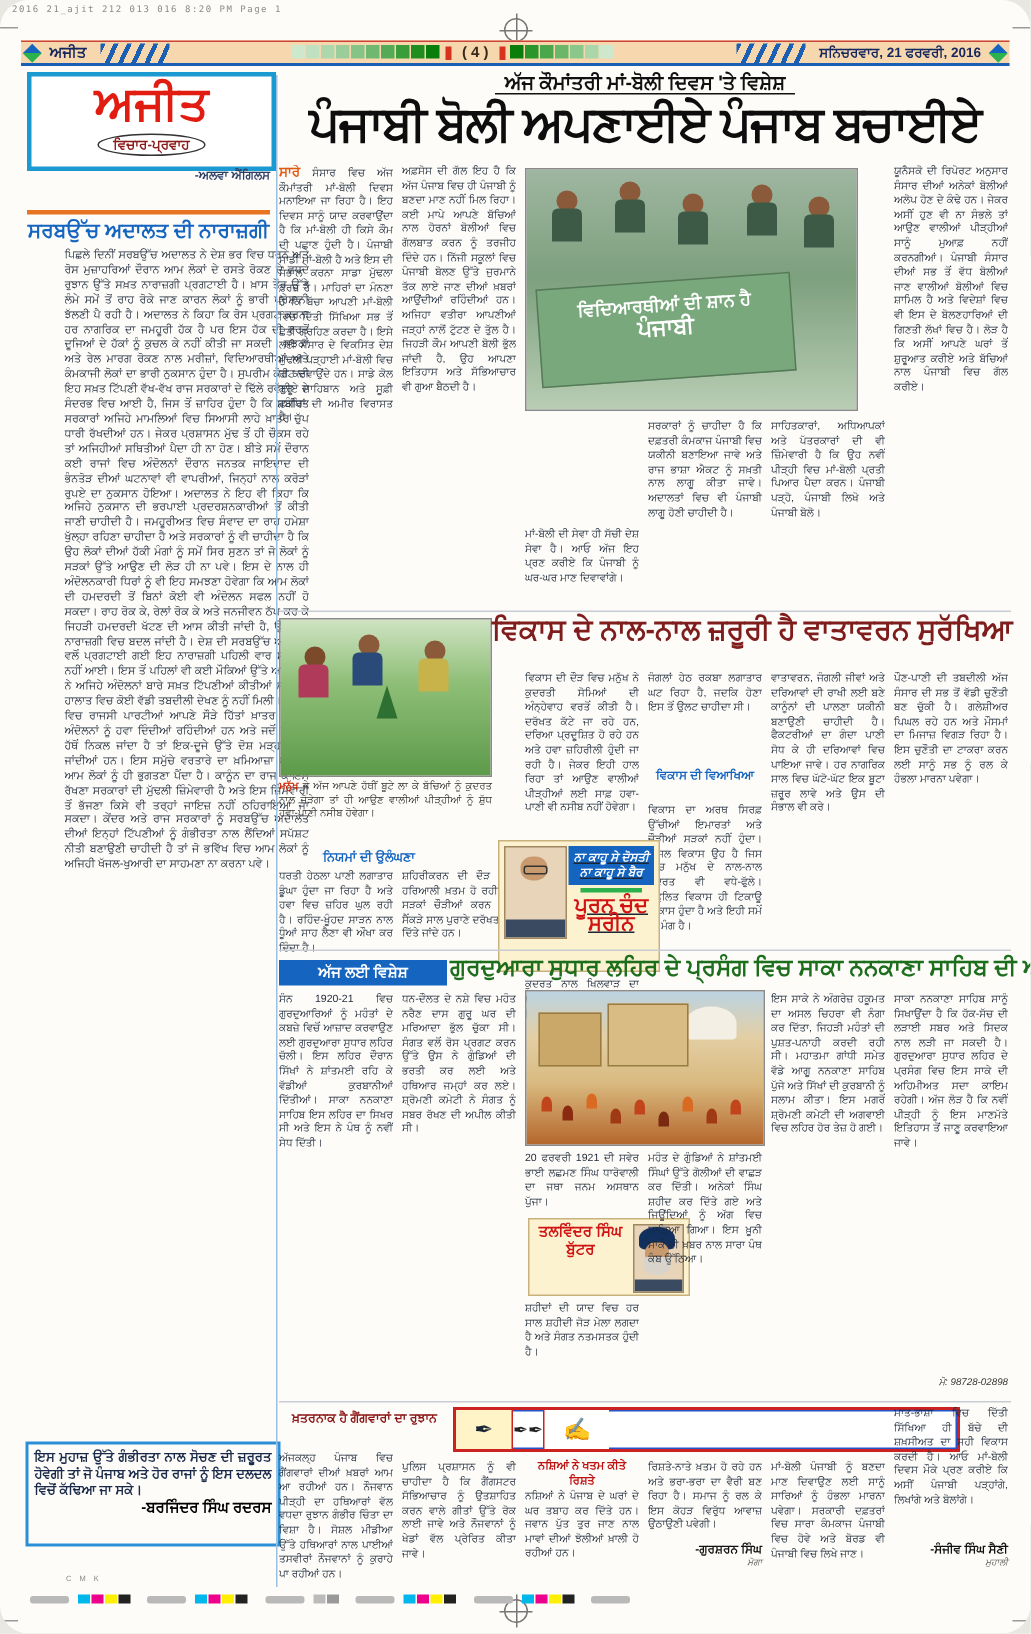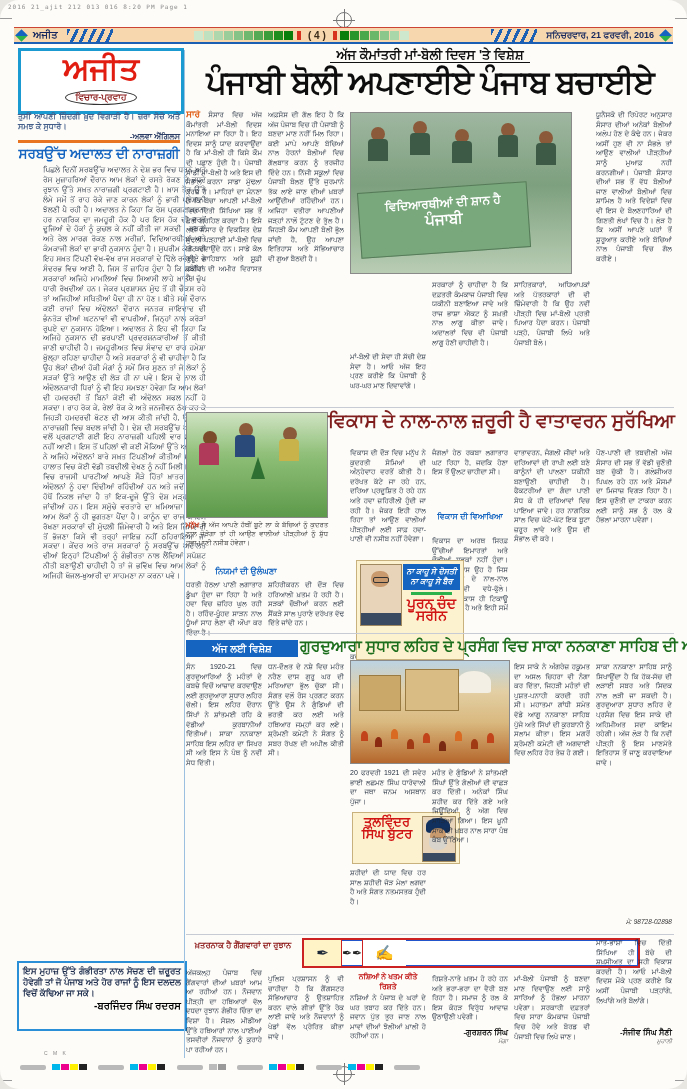--- a/index.html
+++ b/index.html
@@ -128,21 +128,20 @@
     <span class="stripes"></span>
     <span class="hdate">ਸਨਿਚਰਵਾਰ, 21 ਫਰਵਰੀ, 2016</span>
     <span class="diamond"></span>
   </div>
 
   <div class="abs mastbox">
     <div class="masttitle">ਅਜੀਤ</div>
     <div class="mastoval">ਵਿਚਾਰ-ਪ੍ਰਵਾਹ</div>
   </div>
   <div class="abs quote">
-    <span>ਤੁਸੀਂ ਆਪਣੀ ਜ਼ਿੰਦਗੀ ਖ਼ੁਦ ਵਿਗਾੜੀ ਹੈ। ਜ਼ਰਾ ਸੋਚੋ ਅਤੇ ਸਮਝ ਕੇ ਸੁਧਾਰੋ।</span>
     <span class="qattr">-ਅਲਵਾ ਐਂਗਿਲਸ</span>
   </div>
   <div class="abs orule"></div>
   <div class="abs edhead">ਸਰਬਉੱਚ ਅਦਾਲਤ ਦੀ ਨਾਰਾਜ਼ਗੀ</div>
   <div class="abs edbody">ਪਿਛਲੇ ਦਿਨੀਂ ਸਰਬਉੱਚ ਅਦਾਲਤ ਨੇ ਦੇਸ਼ ਭਰ ਵਿਚ ਧਰਨੇ ਅਤੇ ਰੋਸ ਮੁਜ਼ਾਹਰਿਆਂ ਦੌਰਾਨ ਆਮ ਲੋਕਾਂ ਦੇ ਰਸਤੇ ਰੋਕਣ ਦੇ ਵਧਦੇ ਰੁਝਾਨ ਉੱਤੇ ਸਖ਼ਤ ਨਾਰਾਜ਼ਗੀ ਪ੍ਰਗਟਾਈ ਹੈ। ਖ਼ਾਸ ਤੌਰ ਉੱਤੇ ਲੰਮੇ ਸਮੇਂ ਤੋਂ ਰਾਹ ਰੋਕੇ ਜਾਣ ਕਾਰਨ ਲੋਕਾਂ ਨੂੰ ਭਾਰੀ ਪ੍ਰੇਸ਼ਾਨੀ ਝੱਲਣੀ ਪੈ ਰਹੀ ਹੈ। ਅਦਾਲਤ ਨੇ ਕਿਹਾ ਕਿ ਰੋਸ ਪ੍ਰਗਟ ਕਰਨਾ ਹਰ ਨਾਗਰਿਕ ਦਾ ਜਮਹੂਰੀ ਹੱਕ ਹੈ ਪਰ ਇਸ ਹੱਕ ਦੀ ਵਰਤੋਂ ਦੂਜਿਆਂ ਦੇ ਹੱਕਾਂ ਨੂੰ ਕੁਚਲ ਕੇ ਨਹੀਂ ਕੀਤੀ ਜਾ ਸਕਦੀ। ਸੜਕਾਂ ਅਤੇ ਰੇਲ ਮਾਰਗ ਰੋਕਣ ਨਾਲ ਮਰੀਜ਼ਾਂ, ਵਿਦਿਆਰਥੀਆਂ ਅਤੇ ਕੰਮਕਾਜੀ ਲੋਕਾਂ ਦਾ ਭਾਰੀ ਨੁਕਸਾਨ ਹੁੰਦਾ ਹੈ। ਸੁਪਰੀਮ ਕੋਰਟ ਦੀ ਇਹ ਸਖ਼ਤ ਟਿੱਪਣੀ ਵੱਖ-ਵੱਖ ਰਾਜ ਸਰਕਾਰਾਂ ਦੇ ਢਿੱਲੇ ਰਵੱਈਏ ਦੇ ਸੰਦਰਭ ਵਿਚ ਆਈ ਹੈ, ਜਿਸ ਤੋਂ ਜ਼ਾਹਿਰ ਹੁੰਦਾ ਹੈ ਕਿ ਸਬੰਧਿਤ ਸਰਕਾਰਾਂ ਅਜਿਹੇ ਮਾਮਲਿਆਂ ਵਿਚ ਸਿਆਸੀ ਲਾਹੇ ਖ਼ਾਤਰ ਚੁੱਪ ਧਾਰੀ ਰੱਖਦੀਆਂ ਹਨ। ਜੇਕਰ ਪ੍ਰਸ਼ਾਸਨ ਮੁੱਢ ਤੋਂ ਹੀ ਚੌਕਸ ਰਹੇ ਤਾਂ ਅਜਿਹੀਆਂ ਸਥਿਤੀਆਂ ਪੈਦਾ ਹੀ ਨਾ ਹੋਣ। ਬੀਤੇ ਸਮੇਂ ਦੌਰਾਨ ਕਈ ਰਾਜਾਂ ਵਿਚ ਅੰਦੋਲਨਾਂ ਦੌਰਾਨ ਜਨਤਕ ਜਾਇਦਾਦ ਦੀ ਭੰਨਤੋੜ ਦੀਆਂ ਘਟਨਾਵਾਂ ਵੀ ਵਾਪਰੀਆਂ, ਜਿਨ੍ਹਾਂ ਨਾਲ ਕਰੋੜਾਂ ਰੁਪਏ ਦਾ ਨੁਕਸਾਨ ਹੋਇਆ। ਅਦਾਲਤ ਨੇ ਇਹ ਵੀ ਕਿਹਾ ਕਿ ਅਜਿਹੇ ਨੁਕਸਾਨ ਦੀ ਭਰਪਾਈ ਪ੍ਰਦਰਸ਼ਨਕਾਰੀਆਂ ਤੋਂ ਕੀਤੀ ਜਾਣੀ ਚਾਹੀਦੀ ਹੈ। ਜਮਹੂਰੀਅਤ ਵਿਚ ਸੰਵਾਦ ਦਾ ਰਾਹ ਹਮੇਸ਼ਾ ਖੁੱਲ੍ਹਾ ਰਹਿਣਾ ਚਾਹੀਦਾ ਹੈ ਅਤੇ ਸਰਕਾਰਾਂ ਨੂੰ ਵੀ ਚਾਹੀਦਾ ਹੈ ਕਿ ਉਹ ਲੋਕਾਂ ਦੀਆਂ ਹੱਕੀ ਮੰਗਾਂ ਨੂੰ ਸਮੇਂ ਸਿਰ ਸੁਣਨ ਤਾਂ ਜੋ ਲੋਕਾਂ ਨੂੰ ਸੜਕਾਂ ਉੱਤੇ ਆਉਣ ਦੀ ਲੋੜ ਹੀ ਨਾ ਪਵੇ। ਇਸ ਦੇ ਨਾਲ ਹੀ ਅੰਦੋਲਨਕਾਰੀ ਧਿਰਾਂ ਨੂੰ ਵੀ ਇਹ ਸਮਝਣਾ ਹੋਵੇਗਾ ਕਿ ਆਮ ਲੋਕਾਂ ਦੀ ਹਮਦਰਦੀ ਤੋਂ ਬਿਨਾਂ ਕੋਈ ਵੀ ਅੰਦੋਲਨ ਸਫਲ ਨਹੀਂ ਹੋ ਸਕਦਾ। ਰਾਹ ਰੋਕ ਕੇ, ਰੇਲਾਂ ਰੋਕ ਕੇ ਅਤੇ ਜਨਜੀਵਨ ਠੱਪ ਕਰ ਕੇ ਜਿਹੜੀ ਹਮਦਰਦੀ ਖੱਟਣ ਦੀ ਆਸ ਕੀਤੀ ਜਾਂਦੀ ਹੈ, ਉਹ ਸਗੋਂ ਨਾਰਾਜ਼ਗੀ ਵਿਚ ਬਦਲ ਜਾਂਦੀ ਹੈ। ਦੇਸ਼ ਦੀ ਸਰਬਉੱਚ ਅਦਾਲਤ ਵਲੋਂ ਪ੍ਰਗਟਾਈ ਗਈ ਇਹ ਨਾਰਾਜ਼ਗੀ ਪਹਿਲੀ ਵਾਰ ਸਾਹਮਣੇ ਨਹੀਂ ਆਈ। ਇਸ ਤੋਂ ਪਹਿਲਾਂ ਵੀ ਕਈ ਮੌਕਿਆਂ ਉੱਤੇ ਅਦਾਲਤਾਂ ਨੇ ਅਜਿਹੇ ਅੰਦੋਲਨਾਂ ਬਾਰੇ ਸਖ਼ਤ ਟਿੱਪਣੀਆਂ ਕੀਤੀਆਂ ਸਨ ਪਰ ਹਾਲਾਤ ਵਿਚ ਕੋਈ ਵੱਡੀ ਤਬਦੀਲੀ ਦੇਖਣ ਨੂੰ ਨਹੀਂ ਮਿਲੀ। ਅਸਲ ਵਿਚ ਰਾਜਸੀ ਪਾਰਟੀਆਂ ਆਪਣੇ ਸੌੜੇ ਹਿੱਤਾਂ ਖ਼ਾਤਰ ਅਜਿਹੇ ਅੰਦੋਲਨਾਂ ਨੂੰ ਹਵਾ ਦਿੰਦੀਆਂ ਰਹਿੰਦੀਆਂ ਹਨ ਅਤੇ ਜਦੋਂ ਮਾਮਲਾ ਹੱਥੋਂ ਨਿਕਲ ਜਾਂਦਾ ਹੈ ਤਾਂ ਇਕ-ਦੂਜੇ ਉੱਤੇ ਦੋਸ਼ ਮੜ੍ਹਨ ਲੱਗ ਜਾਂਦੀਆਂ ਹਨ। ਇਸ ਸਮੁੱਚੇ ਵਰਤਾਰੇ ਦਾ ਖ਼ਮਿਆਜ਼ਾ ਆਖ਼ਿਰ ਆਮ ਲੋਕਾਂ ਨੂੰ ਹੀ ਭੁਗਤਣਾ ਪੈਂਦਾ ਹੈ। ਕਾਨੂੰਨ ਦਾ ਰਾਜ ਕਾਇਮ ਰੱਖਣਾ ਸਰਕਾਰਾਂ ਦੀ ਮੁੱਢਲੀ ਜ਼ਿੰਮੇਵਾਰੀ ਹੈ ਅਤੇ ਇਸ ਜ਼ਿੰਮੇਵਾਰੀ ਤੋਂ ਭੱਜਣਾ ਕਿਸੇ ਵੀ ਤਰ੍ਹਾਂ ਜਾਇਜ਼ ਨਹੀਂ ਠਹਿਰਾਇਆ ਜਾ ਸਕਦਾ। ਕੇਂਦਰ ਅਤੇ ਰਾਜ ਸਰਕਾਰਾਂ ਨੂੰ ਸਰਬਉੱਚ ਅਦਾਲਤ ਦੀਆਂ ਇਨ੍ਹਾਂ ਟਿੱਪਣੀਆਂ ਨੂੰ ਗੰਭੀਰਤਾ ਨਾਲ ਲੈਂਦਿਆਂ ਸਪੱਸ਼ਟ ਨੀਤੀ ਬਣਾਉਣੀ ਚਾਹੀਦੀ ਹੈ ਤਾਂ ਜੋ ਭਵਿੱਖ ਵਿਚ ਆਮ ਲੋਕਾਂ ਨੂੰ ਅਜਿਹੀ ਖੱਜਲ-ਖੁਆਰੀ ਦਾ ਸਾਹਮਣਾ ਨਾ ਕਰਨਾ ਪਵੇ।</div>
   <div class="abs closebox">
     <span>ਇਸ ਮੁਹਾਜ਼ ਉੱਤੇ ਗੰਭੀਰਤਾ ਨਾਲ ਸੋਚਣ ਦੀ ਜ਼ਰੂਰਤ ਹੋਵੇਗੀ ਤਾਂ ਜੋ ਪੰਜਾਬ ਅਤੇ ਹੋਰ ਰਾਜਾਂ ਨੂੰ ਇਸ ਦਲਦਲ ਵਿਚੋਂ ਕੱਢਿਆ ਜਾ ਸਕੇ।</span>
     <span class="edsig">-ਬਰਜਿੰਦਰ ਸਿੰਘ ਰਦਰਸ</span>
   </div>
   <div class="abs vrule"></div>
@@ -194,21 +193,21 @@
   <div class="tcol" style="left:186px;top:580px;height:108px;">ਧਰਤੀ ਹੇਠਲਾ ਪਾਣੀ ਲਗਾਤਾਰ ਡੂੰਘਾ ਹੁੰਦਾ ਜਾ ਰਿਹਾ ਹੈ ਅਤੇ ਹਵਾ ਵਿਚ ਜ਼ਹਿਰ ਘੁਲ ਰਹੀ ਹੈ। ਰਹਿੰਦ-ਖੂੰਹਦ ਸਾੜਨ ਨਾਲ ਧੂੰਆਂ ਸਾਹ ਲੈਣਾ ਵੀ ਔਖਾ ਕਰ ਦਿੰਦਾ ਹੈ।</div>
   <div class="tcol" style="left:268px;top:580px;height:108px;">ਸ਼ਹਿਰੀਕਰਨ ਦੀ ਦੌੜ ਵਿਚ ਹਰਿਆਲੀ ਖ਼ਤਮ ਹੋ ਰਹੀ ਹੈ। ਸੜਕਾਂ ਚੌੜੀਆਂ ਕਰਨ ਲਈ ਸੈਂਕੜੇ ਸਾਲ ਪੁਰਾਣੇ ਦਰੱਖਤ ਵੱਢ ਦਿੱਤੇ ਜਾਂਦੇ ਹਨ।</div>
   <div class="tcol" style="left:350px;top:448px;height:110px;">ਵਿਕਾਸ ਦੀ ਦੌੜ ਵਿਚ ਮਨੁੱਖ ਨੇ ਕੁਦਰਤੀ ਸੋਮਿਆਂ ਦੀ ਅੰਨ੍ਹੇਵਾਹ ਵਰਤੋਂ ਕੀਤੀ ਹੈ। ਦਰੱਖਤ ਕੱਟੇ ਜਾ ਰਹੇ ਹਨ, ਦਰਿਆ ਪ੍ਰਦੂਸ਼ਿਤ ਹੋ ਰਹੇ ਹਨ ਅਤੇ ਹਵਾ ਜ਼ਹਿਰੀਲੀ ਹੁੰਦੀ ਜਾ ਰਹੀ ਹੈ। ਜੇਕਰ ਇਹੀ ਹਾਲ ਰਿਹਾ ਤਾਂ ਆਉਣ ਵਾਲੀਆਂ ਪੀੜ੍ਹੀਆਂ ਲਈ ਸਾਫ਼ ਹਵਾ-ਪਾਣੀ ਵੀ ਨਸੀਬ ਨਹੀਂ ਹੋਵੇਗਾ।</div>
   <div class="tcol" style="left:350px;top:652px;height:36px;">ਕੁਦਰਤ ਨਾਲ ਖਿਲਵਾੜ ਦਾ ਖ਼ਮਿਆਜ਼ਾ ਮਨੁੱਖ ਨੂੰ ਹੀ ਭੁਗਤਣਾ ਪਵੇਗਾ।</div>
   <div class="tcol" style="left:432px;top:448px;height:62px;">ਜੰਗਲਾਂ ਹੇਠ ਰਕਬਾ ਲਗਾਤਾਰ ਘਟ ਰਿਹਾ ਹੈ, ਜਦਕਿ ਹੋਣਾ ਇਸ ਤੋਂ ਉਲਟ ਚਾਹੀਦਾ ਸੀ।</div>
   <div class="sub" style="left:432px;top:512px;width:76px;font-size:8px;">ਵਿਕਾਸ ਦੀ ਵਿਆਖਿਆ</div>
   <div class="tcol" style="left:432px;top:536px;height:152px;">ਵਿਕਾਸ ਦਾ ਅਰਥ ਸਿਰਫ਼ ਉੱਚੀਆਂ ਇਮਾਰਤਾਂ ਅਤੇ ਚੌੜੀਆਂ ਸੜਕਾਂ ਨਹੀਂ ਹੁੰਦਾ। ਅਸਲ ਵਿਕਾਸ ਉਹ ਹੈ ਜਿਸ ਵਿਚ ਮਨੁੱਖ ਦੇ ਨਾਲ-ਨਾਲ ਕੁਦਰਤ ਵੀ ਵਧੇ-ਫੁੱਲੇ। ਸੰਤੁਲਿਤ ਵਿਕਾਸ ਹੀ ਟਿਕਾਊ ਵਿਕਾਸ ਹੁੰਦਾ ਹੈ ਅਤੇ ਇਹੀ ਸਮੇਂ ਦੀ ਮੰਗ ਹੈ।</div>
   <div class="tcol" style="left:514px;top:448px;height:240px;">ਵਾਤਾਵਰਨ, ਜੰਗਲੀ ਜੀਵਾਂ ਅਤੇ ਦਰਿਆਵਾਂ ਦੀ ਰਾਖੀ ਲਈ ਬਣੇ ਕਾਨੂੰਨਾਂ ਦੀ ਪਾਲਣਾ ਯਕੀਨੀ ਬਣਾਉਣੀ ਚਾਹੀਦੀ ਹੈ। ਫੈਕਟਰੀਆਂ ਦਾ ਗੰਦਾ ਪਾਣੀ ਸੋਧ ਕੇ ਹੀ ਦਰਿਆਵਾਂ ਵਿਚ ਪਾਇਆ ਜਾਵੇ। ਹਰ ਨਾਗਰਿਕ ਸਾਲ ਵਿਚ ਘੱਟੋ-ਘੱਟ ਇਕ ਬੂਟਾ ਜ਼ਰੂਰ ਲਾਵੇ ਅਤੇ ਉਸ ਦੀ ਸੰਭਾਲ ਵੀ ਕਰੇ।</div>
   <div class="tcol" style="left:596px;top:448px;height:240px;">ਪੌਣ-ਪਾਣੀ ਦੀ ਤਬਦੀਲੀ ਅੱਜ ਸੰਸਾਰ ਦੀ ਸਭ ਤੋਂ ਵੱਡੀ ਚੁਣੌਤੀ ਬਣ ਚੁੱਕੀ ਹੈ। ਗਲੇਸ਼ੀਅਰ ਪਿਘਲ ਰਹੇ ਹਨ ਅਤੇ ਮੌਸਮਾਂ ਦਾ ਮਿਜਾਜ਼ ਵਿਗੜ ਰਿਹਾ ਹੈ। ਇਸ ਚੁਣੌਤੀ ਦਾ ਟਾਕਰਾ ਕਰਨ ਲਈ ਸਾਨੂੰ ਸਭ ਨੂੰ ਰਲ ਕੇ ਹੰਭਲਾ ਮਾਰਨਾ ਪਵੇਗਾ।</div>
 
-  <div class="abox" style="left:356px;top:560px;width:108px;height:100px;">
+  <div class="abox" style="left:332px;top:560px;width:108px;height:88px;text-decoration:underline;">
     <div class="portrait" style="left:3px;top:3px;width:40px;height:60px;">
       <span class="face" style="left:10px;top:6px;"></span>
         <span class="suit"></span>
       <span style="position:absolute;left:12px;top:12px;width:14px;height:4px;border:1px solid #333;border-radius:2px;background:transparent;"></span>
     </div>
     <div style="margin-left:46px;padding:3px 3px 0 0;">
       <div class="q2box">
         <span>ਨਾ ਕਾਹੂ ਸੇ ਦੋਸਤੀ</span><br>
         <span>ਨਾ ਕਾਹੂ ਸੇ ਬੈਰ</span>
       </div>
@@ -230,21 +229,21 @@
     <span class="crowd">
       <i style="left:10px;top:70px;background:#c2441a;"></i><i style="left:24px;top:76px;background:#8a2a10;"></i>
       <i style="left:40px;top:68px;background:#d86a22;"></i><i style="left:56px;top:78px;background:#a03a14;"></i>
       <i style="left:72px;top:72px;background:#c2441a;"></i><i style="left:88px;top:80px;background:#7a2a10;"></i>
       <i style="left:104px;top:70px;background:#d86a22;"></i><i style="left:120px;top:78px;background:#a03a14;"></i>
       <i style="left:136px;top:72px;background:#c2441a;"></i>
     </span>
   </div>
   <div class="tcol" style="left:350px;top:768px;height:40px;">20 ਫਰਵਰੀ 1921 ਦੀ ਸਵੇਰ ਭਾਈ ਲਛਮਣ ਸਿੰਘ ਧਾਰੋਵਾਲੀ ਦਾ ਜਥਾ ਜਨਮ ਅਸਥਾਨ ਪੁੱਜਾ।</div>
   <div class="abox" style="left:352px;top:812px;width:108px;height:52px;padding:3px;">
-    <div class="nm" style="width:62px;float:left;font-size:13px;">ਤਲਵਿੰਦਰ ਸਿੰਘ ਬੁੱਟਰ</div>
+    <div class="nm" style="width:62px;float:left;font-size:10px;">ਤਲਵਿੰਦਰ ਸਿੰਘ ਬੁੱਟਰ</div>
     <div class="portrait" style="right:3px;top:3px;width:32px;height:44px;">
       <span class="turban" style="background:#12305e;width:24px;"></span>
         <span class="face" style="width:16px;"></span>
         <span class="beard" style="width:18px;background:#d8d4cc;"></span>
         <span class="suit" style="height:8px;"></span>
     </div>
   </div>
   <div class="tcol" style="left:350px;top:868px;height:62px;">ਸ਼ਹੀਦਾਂ ਦੀ ਯਾਦ ਵਿਚ ਹਰ ਸਾਲ ਸ਼ਹੀਦੀ ਜੋੜ ਮੇਲਾ ਲਗਦਾ ਹੈ ਅਤੇ ਸੰਗਤ ਨਤਮਸਤਕ ਹੁੰਦੀ ਹੈ।</div>
   <div class="tcol" style="left:432px;top:768px;height:162px;">ਮਹੰਤ ਦੇ ਗੁੰਡਿਆਂ ਨੇ ਸ਼ਾਂਤਮਈ ਸਿੰਘਾਂ ਉੱਤੇ ਗੋਲੀਆਂ ਦੀ ਵਾਛੜ ਕਰ ਦਿੱਤੀ। ਅਨੇਕਾਂ ਸਿੰਘ ਸ਼ਹੀਦ ਕਰ ਦਿੱਤੇ ਗਏ ਅਤੇ ਜਿਊਂਦਿਆਂ ਨੂੰ ਅੱਗ ਵਿਚ ਸਾੜਿਆ ਗਿਆ। ਇਸ ਖ਼ੂਨੀ ਸਾਕੇ ਦੀ ਖ਼ਬਰ ਨਾਲ ਸਾਰਾ ਪੰਥ ਕੰਬ ਉੱਠਿਆ।</div>
   <div class="tcol" style="left:514px;top:662px;height:268px;">ਇਸ ਸਾਕੇ ਨੇ ਅੰਗਰੇਜ਼ ਹਕੂਮਤ ਦਾ ਅਸਲ ਚਿਹਰਾ ਵੀ ਨੰਗਾ ਕਰ ਦਿੱਤਾ, ਜਿਹੜੀ ਮਹੰਤਾਂ ਦੀ ਪੁਸ਼ਤ-ਪਨਾਹੀ ਕਰਦੀ ਰਹੀ ਸੀ। ਮਹਾਤਮਾ ਗਾਂਧੀ ਸਮੇਤ ਵੱਡੇ ਆਗੂ ਨਨਕਾਣਾ ਸਾਹਿਬ ਪੁੱਜੇ ਅਤੇ ਸਿੱਖਾਂ ਦੀ ਕੁਰਬਾਨੀ ਨੂੰ ਸਲਾਮ ਕੀਤਾ। ਇਸ ਮਗਰੋਂ ਸ਼੍ਰੋਮਣੀ ਕਮੇਟੀ ਦੀ ਅਗਵਾਈ ਵਿਚ ਲਹਿਰ ਹੋਰ ਤੇਜ਼ ਹੋ ਗਈ।</div>

